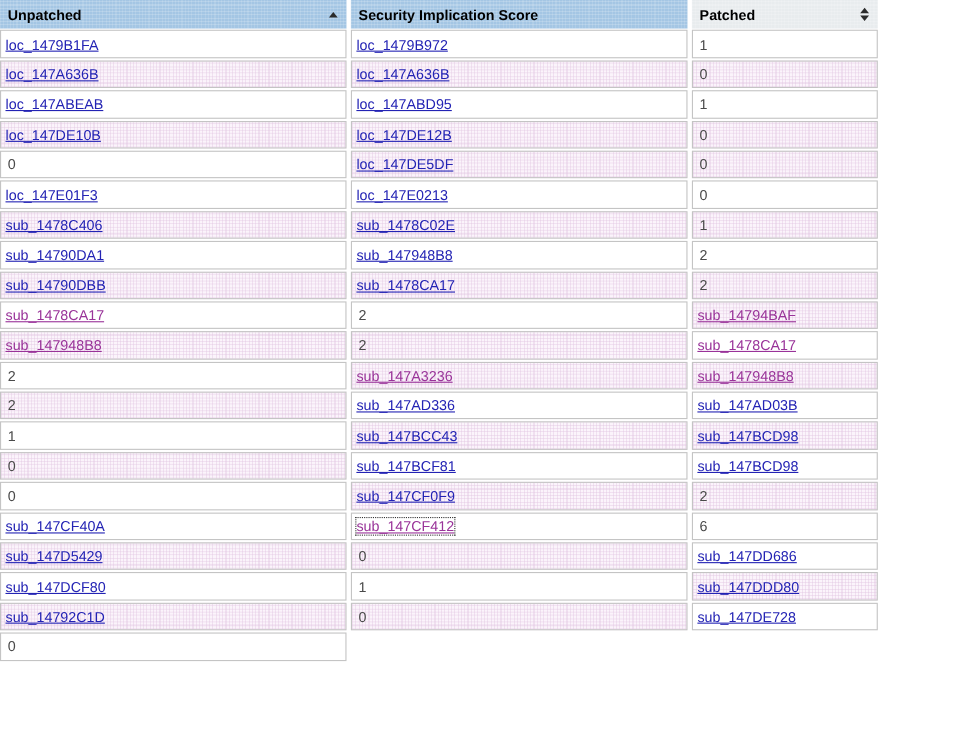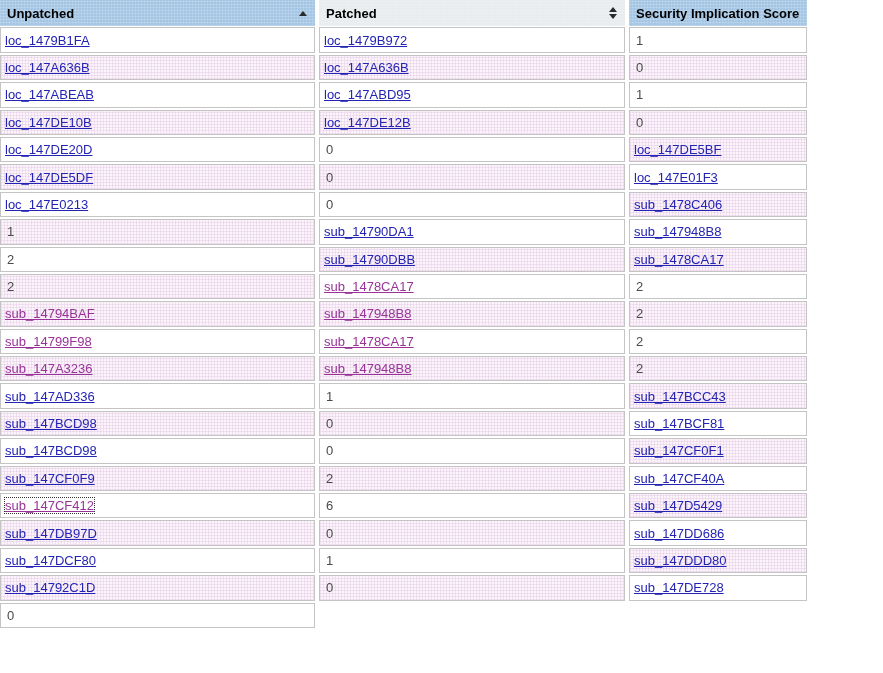--- a/index.html
+++ b/index.html
@@ -66,30 +66,30 @@
 </head>
 <body>
 
 <div class="diff-table">
   <div class="header-cell">
     <span class="header-label">Unpatched</span>
     <span class="sort-icon">
         <span class="tri-up"></span>
       </span>
   </div>
+  <div class="header-cell">
+    <span class="header-label">Security Implication Score</span>
+  </div>
   <div class="header-cell hovered">
     <span class="header-label">Patched</span>
     <span class="sort-icon">
         <span class="tri-up"></span>
         <span class="tri-down"></span>
       </span>
   </div>
-  <div class="header-cell">
-    <span class="header-label">Security Implication Score</span>
-  </div>
 
   <div class="cell unpatched-cell">
     <a class="fn-link unpatched-link" href="#">loc_1479B1FA</a>
   </div>
   <div class="cell patched-cell">
     <a class="fn-link patched-link" href="#">loc_1479B972</a>
   </div>
   <div class="cell score-cell">
     <span class="score-text">1</span>
   </div>
@@ -117,50 +117,47 @@
   <div class="cell unpatched-cell alt">
     <a class="fn-link unpatched-link" href="#">loc_147DE10B</a>
   </div>
   <div class="cell patched-cell alt">
     <a class="fn-link patched-link" href="#">loc_147DE12B</a>
   </div>
   <div class="cell score-cell alt">
     <span class="score-text">0</span>
   </div>
 
-  <div class="cell unpatched-cell">
-    <a class="fn-link unpatched-link" href="#">loc_147DE20D</a>
-  </div>
-  <div class="cell score-cell">
-    <span class="score-text">0</span>
-  </div>
-
-  <div class="cell unpatched-cell alt">
-    <a class="fn-link unpatched-link" href="#">loc_147DE5BF</a>
-  </div>
+  <div class="cell score-cell">
+    <span class="score-text">0</span>
+  </div>
+
   <div class="cell patched-cell alt">
     <a class="fn-link patched-link" href="#">loc_147DE5DF</a>
   </div>
   <div class="cell score-cell alt">
     <span class="score-text">0</span>
   </div>
 
   <div class="cell unpatched-cell">
     <a class="fn-link unpatched-link" href="#">loc_147E01F3</a>
   </div>
   <div class="cell patched-cell">
     <a class="fn-link patched-link" href="#">loc_147E0213</a>
   </div>
   <div class="cell score-cell">
     <span class="score-text">0</span>
   </div>
 
   <div class="cell unpatched-cell alt">
     <a class="fn-link unpatched-link" href="#">sub_1478C406</a>
   </div>
+  <div class="cell patched-cell alt">
+    <a class="fn-link patched-link" href="#">sub_1478C02E</a>
+  </div>
   <div class="cell score-cell alt">
     <span class="score-text">1</span>
   </div>
 
   <div class="cell unpatched-cell">
     <a class="fn-link unpatched-link" href="#">sub_14790DA1</a>
   </div>
   <div class="cell patched-cell">
     <a class="fn-link patched-link" href="#">sub_147948B8</a>
   </div>
@@ -188,43 +185,43 @@
   <div class="cell unpatched-cell alt">
     <a class="fn-link unpatched-link visited" href="#">sub_14794BAF</a>
   </div>
   <div class="cell patched-cell alt">
     <a class="fn-link patched-link visited" href="#">sub_147948B8</a>
   </div>
   <div class="cell score-cell alt">
     <span class="score-text">2</span>
   </div>
 
-  <div class="cell unpatched-cell">
-    <a class="fn-link unpatched-link visited" href="#">sub_14799F98</a>
-  </div>
   <div class="cell patched-cell">
     <a class="fn-link patched-link visited" href="#">sub_1478CA17</a>
   </div>
   <div class="cell score-cell">
     <span class="score-text">2</span>
   </div>
 
   <div class="cell unpatched-cell alt">
     <a class="fn-link unpatched-link visited" href="#">sub_147A3236</a>
   </div>
   <div class="cell patched-cell alt">
     <a class="fn-link patched-link visited" href="#">sub_147948B8</a>
   </div>
   <div class="cell score-cell alt">
     <span class="score-text">2</span>
   </div>
 
   <div class="cell unpatched-cell">
     <a class="fn-link unpatched-link" href="#">sub_147AD336</a>
   </div>
+  <div class="cell patched-cell">
+    <a class="fn-link patched-link" href="#">sub_147AD03B</a>
+  </div>
   <div class="cell score-cell">
     <span class="score-text">1</span>
   </div>
 
   <div class="cell unpatched-cell alt">
     <a class="fn-link unpatched-link" href="#">sub_147BCC43</a>
   </div>
   <div class="cell patched-cell alt">
     <a class="fn-link patched-link" href="#">sub_147BCD98</a>
   </div>
@@ -235,46 +232,40 @@
   <div class="cell unpatched-cell">
     <a class="fn-link unpatched-link" href="#">sub_147BCF81</a>
   </div>
   <div class="cell patched-cell">
     <a class="fn-link patched-link" href="#">sub_147BCD98</a>
   </div>
   <div class="cell score-cell">
     <span class="score-text">0</span>
   </div>
 
-  <div class="cell unpatched-cell alt">
-    <a class="fn-link unpatched-link" href="#">sub_147CF0F1</a>
-  </div>
   <div class="cell patched-cell alt">
     <a class="fn-link patched-link" href="#">sub_147CF0F9</a>
   </div>
   <div class="cell score-cell alt">
     <span class="score-text">2</span>
   </div>
 
   <div class="cell unpatched-cell">
     <a class="fn-link unpatched-link" href="#">sub_147CF40A</a>
   </div>
   <div class="cell patched-cell">
     <a class="fn-link patched-link visited focused" href="#">sub_147CF412</a>
   </div>
   <div class="cell score-cell">
     <span class="score-text">6</span>
   </div>
 
   <div class="cell unpatched-cell alt">
     <a class="fn-link unpatched-link" href="#">sub_147D5429</a>
   </div>
-  <div class="cell patched-cell alt">
-    <a class="fn-link patched-link" href="#">sub_147DB97D</a>
-  </div>
   <div class="cell score-cell alt">
     <span class="score-text">0</span>
   </div>
 
   <div class="cell unpatched-cell">
     <a class="fn-link unpatched-link" href="#">sub_147DD686</a>
   </div>
   <div class="cell patched-cell">
     <a class="fn-link patched-link" href="#">sub_147DCF80</a>
   </div>

